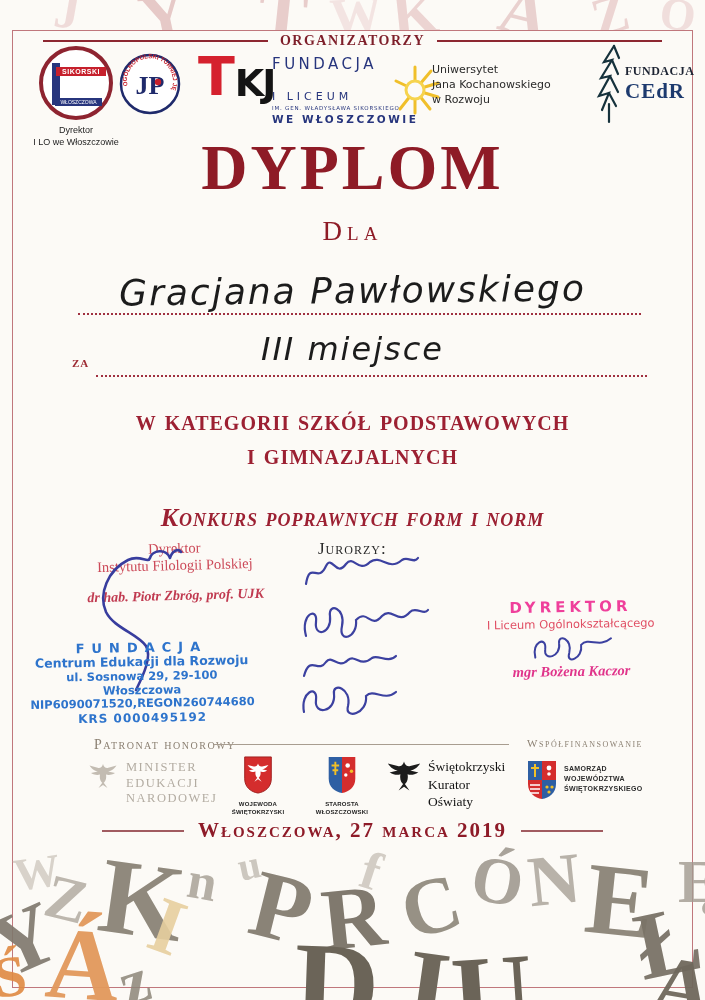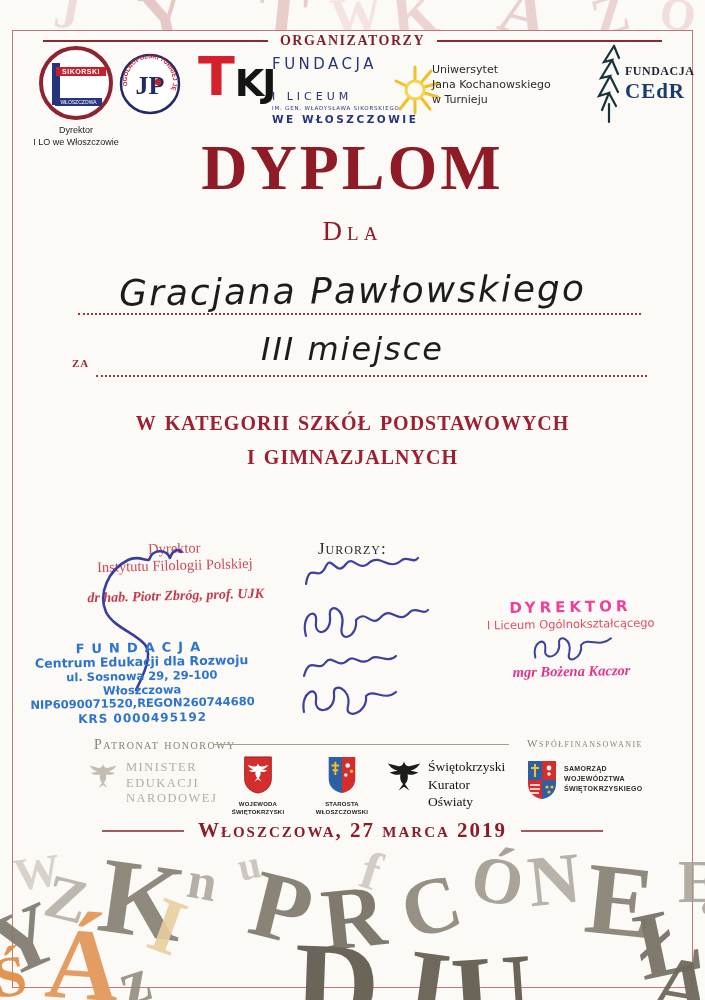--- a/index.html
+++ b/index.html
@@ -194,21 +194,21 @@
             <line x1="29" y1="29" x2="10" y2="20"></line>
         </g>
         <circle cx="29" cy="29" r="9" fill="#fcfaf6" stroke="#f6d34d" stroke-width="3"></circle>
       </svg>
     </div>
 
     <div class="ujk">
       <div class="ujk-text">
         <div>Uniwersytet</div>
         <div>Jana Kochanowskiego</div>
-        <div>w Turnieju</div>
+        <div>w Rozwoju</div>
       </div>
     </div>
 
     <div class="cedr">
       <svg width="26" height="80" viewBox="0 0 26 80">
         <g stroke="#16323c" stroke-width="2.2" fill="none" stroke-linecap="round">
           <path d="M18 2 L8 18 L16 16 L5 34 L14 32 L3 52 L13 49 L6 66"></path>
           <path d="M18 2 L23 14 M16 16 L22 30 M14 32 L22 48 M13 49 L20 62"></path>
           <path d="M13 60 L13 78"></path>
         </g>
@@ -225,20 +225,21 @@
     <div class="recipient">Gracjana Pawłowskiego</div>
     <div class="dotline dl1"></div>
     <div class="za-label">za</div>
     <div class="achievement">III miejsce</div>
     <div class="dotline dl2"></div>
 
     <div class="body-text">
       <div>w kategorii szkół podstawowych</div>
       <div>i gimnazjalnych</div>
     </div>
+    <div class="contest">Konkurs poprawnych form i norm</div>
 
     <div class="stamp-institute">
       <div class="si1">Dyrektor</div>
       <div class="si2">Instytutu Filologii Polskiej</div>
       <div class="si3">dr hab. Piotr Zbróg, prof. UJK</div>
     </div>
 
     <svg class="sig-heart" width="110" height="150" viewBox="0 0 110 150">
       <path d="M78 12 C74 2 60 4 58 12 C56 18 48 8 36 14 C16 24 6 48 14 66 C22 82 46 88 54 100 C60 110 52 128 44 144 M78 12 C80 5 86 2 89 6" fill="none" stroke="#383d9e" stroke-width="2.6" stroke-linecap="round"></path>
     </svg>

